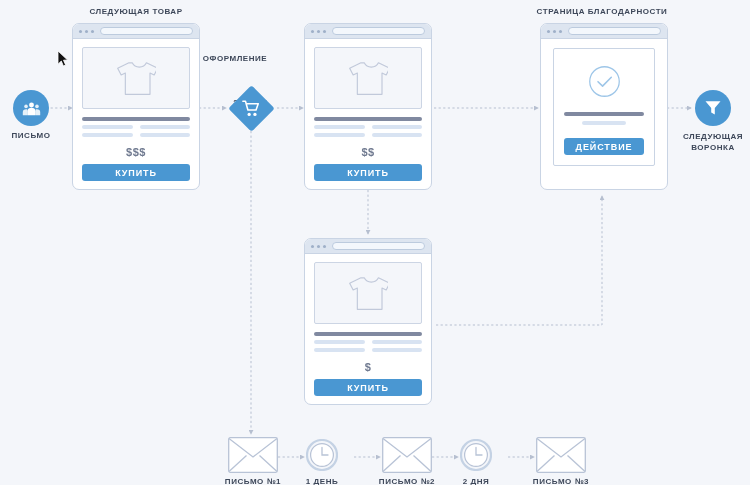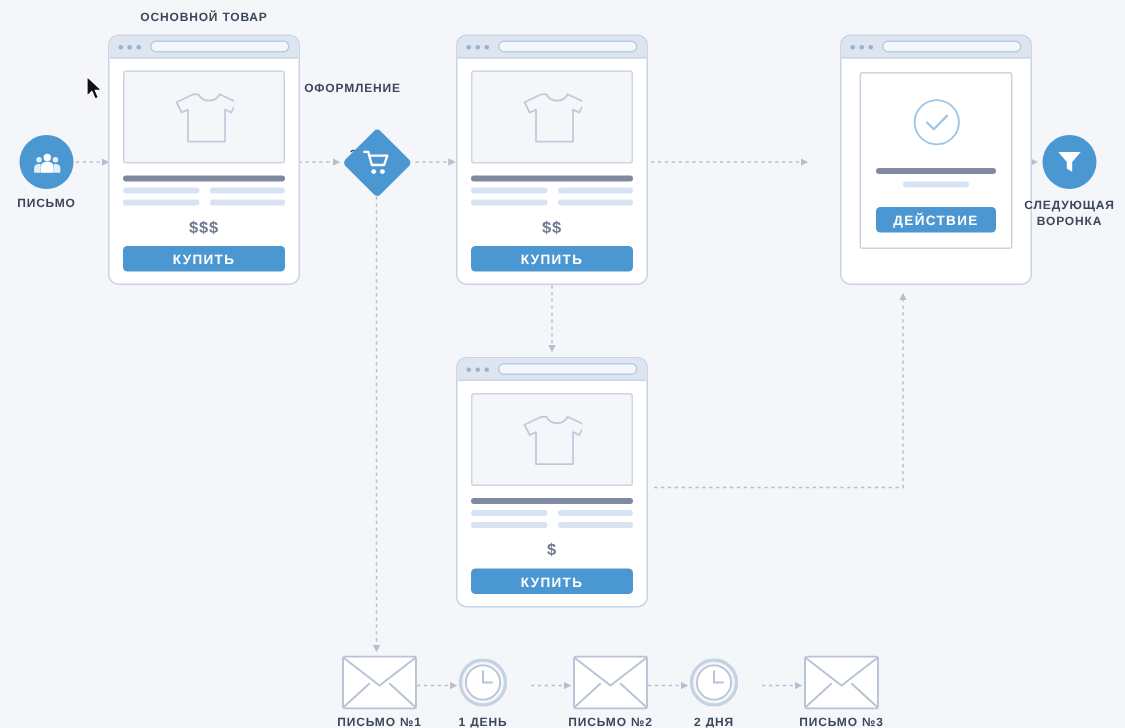--- a/index.html
+++ b/index.html
@@ -158,21 +158,21 @@
       <circle cx="12" cy="7.6" r="3.1" fill="#fff"></circle>
       <path d="M6.6 20.5v-5.2c0-2.6 2.3-4.2 5.4-4.2s5.4 1.6 5.4 4.2v5.2z" fill="#fff"></path>
       <circle cx="5.1" cy="9.4" r="2.3" fill="#fff" opacity=".85"></circle>
       <path d="M1 20.5v-4.2c0-2 1.6-3.2 4.1-3.2h1.3v7.4z" fill="#fff" opacity=".85"></path>
       <circle cx="18.9" cy="9.4" r="2.3" fill="#fff" opacity=".85"></circle>
       <path d="M23 20.5v-4.2c0-2-1.6-3.2-4.1-3.2h-1.3v7.4z" fill="#fff" opacity=".85"></path>
     </svg>
   </div>
   <div class="caption" style="left:0px;top:131px;width:62px;">ПИСЬМО</div>
 
-  <div class="caption" style="left:62px;top:7px;width:148px;">ОСНОВНОЙ ТОВАР</div>
+  <div class="caption" style="left:62px;top:7px;width:148px;">СЛЕДУЮЩАЯ ТОВАР</div>
 
   <div class="browser" style="left:72px;top:23px;width:128px;height:167px;">
     <div class="chrome">
       <span class="dots">
           <i></i>
           <i></i>
           <i></i>
         </span>
       <span class="urlbar"></span>
     </div>
@@ -260,22 +260,23 @@
       </div>
       <div class="rowpair">
         <span class="bar-lt"></span>
         <span class="bar-lt"></span>
       </div>
       <div class="price" style="margin-top:9px;">$</div>
       <div class="cta" style="height:17px;margin-top:6px;">КУПИТЬ</div>
     </div>
   </div>
 
-
-  <div class="browser" style="left:560px;top:23px;width:128px;height:167px;">
+  <div class="caption" style="left:528px;top:7px;width:148px;">СТРАНИЦА БЛАГОДАРНОСТИ</div>
+
+  <div class="browser" style="left:540px;top:23px;width:128px;height:167px;">
     <div class="chrome">
       <span class="dots">
           <i></i>
           <i></i>
           <i></i>
         </span>
       <span class="urlbar"></span>
     </div>
     <div class="cbody" style="padding:9px 12px 12px 12px;">
       <div class="thanks-panel" style="height:118px;padding:16px 10px 10px 10px;">

